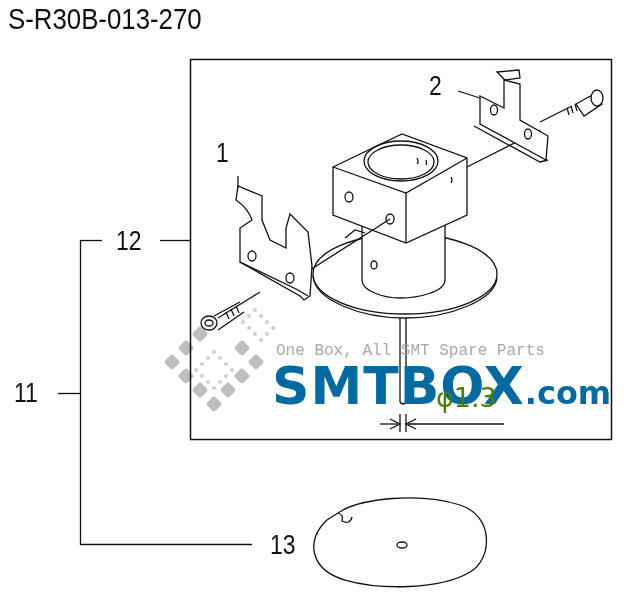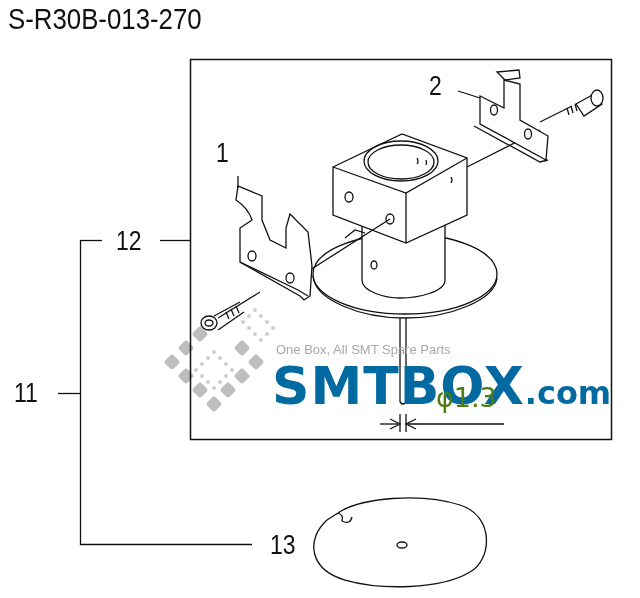--- a/index.html
+++ b/index.html
@@ -1,19 +1,19 @@
 <!DOCTYPE html>
 <html><head>
 <meta charset="utf-8">
 <style>
   html, body { margin:0; padding:0; background:#ffffff; }
   body { width:640px; height:598px; position:relative; overflow:hidden; font-family:"DejaVu Sans", sans-serif; }
   .part-code { position:absolute; left:8px; top:2px; font-family:"Liberation Sans Narrow","Liberation Sans", sans-serif; font-size:30px; color:#111; letter-spacing:0px; transform:scaleX(0.86); transform-origin:left top; }
   .callout { position:absolute; font-family:"Liberation Sans", sans-serif; font-size:27px; color:#111; transform:scaleX(0.85); transform-origin:left top; line-height:1; }
-  .wm-tag { position:absolute; left:276px; top:342px; font-family:Liberation Sans, sans-serif; font-size:13px; color:#a8a8a8; }
+  .wm-tag { position:absolute; left:276px; top:342px; font-family:Liberation Mono, monospace; font-size:16px; color:#a8a8a8; }
   .wm-logo { position:absolute; left:272px; top:360px; font-family:"DejaVu Sans", sans-serif; font-weight:bold; font-size:52px; color:#0369a1; letter-spacing:1px; line-height:1; }
   .wm-com { font-size:32px; font-weight:bold; letter-spacing:0; }
   .dim-label { position:absolute; left:436px; top:384px; font-family:"DejaVu Sans", sans-serif; font-size:27px; color:#4d7c0f; line-height:1; }
   svg.drawing { position:absolute; left:0; top:0; }
 </style>
 </head>
 <body>
 
 <svg class="drawing" width="640" height="598" viewBox="0 0 640 598" fill="none" stroke="#111" stroke-width="1.3">
 

